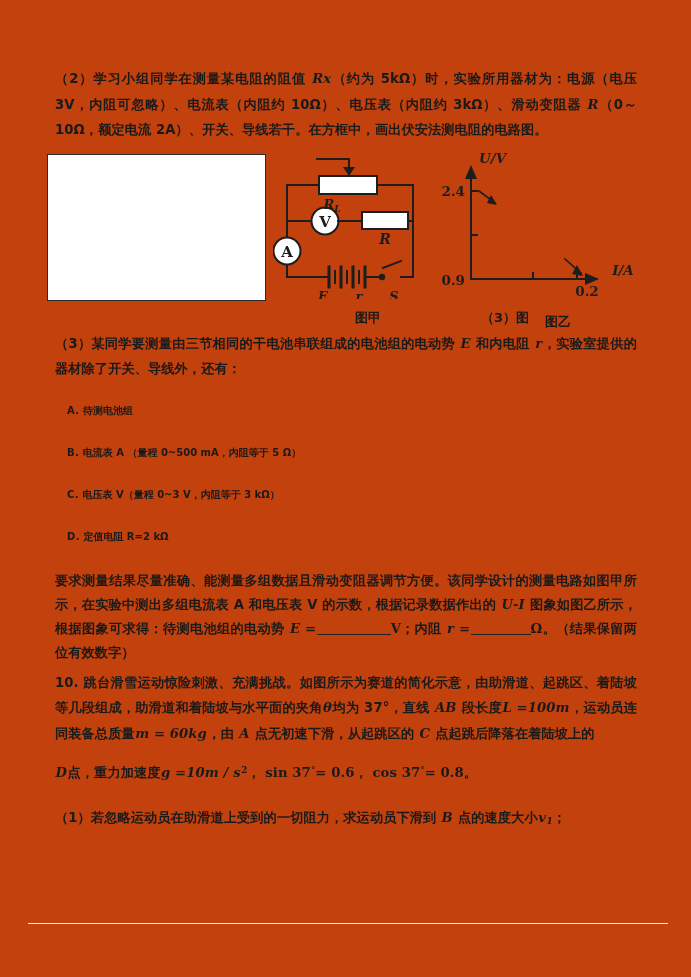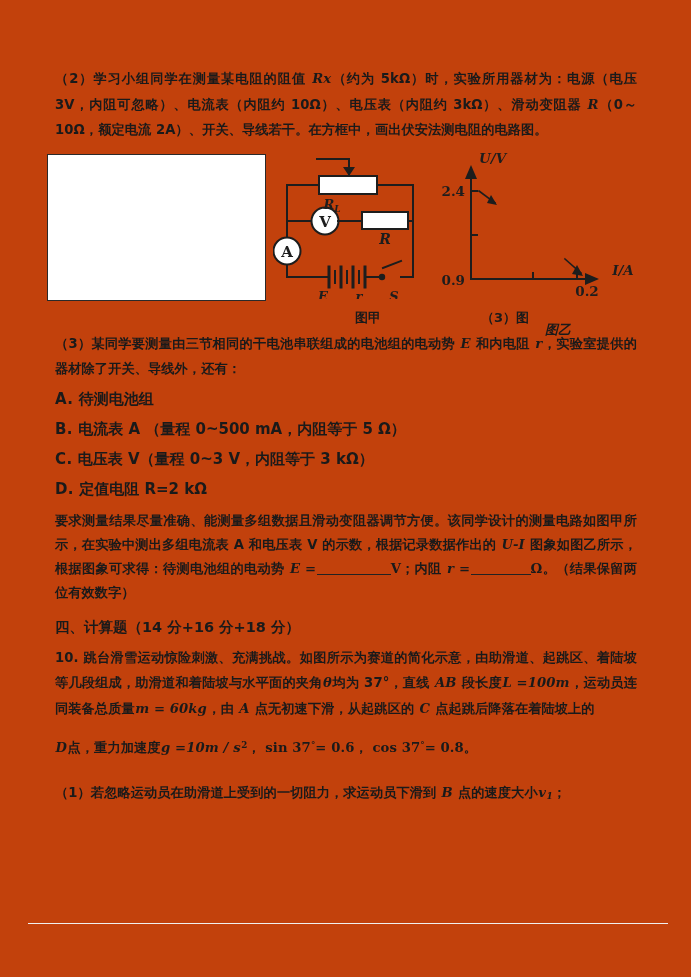--- a/index.html
+++ b/index.html
@@ -33,24 +33,24 @@
     line-height: 25.5px;
     text-align: justify;
     text-justify: inter-ideograph;
     letter-spacing: 0.1px;
     margin: 0;
     font-weight: 600;
   }
   .tight { line-height: 24px; }
 
   .opt {
-    font-size: 15px;
+    font-size: 10px;
     line-height: 24.5px;
     font-weight: 600;
-    margin: 0;
+    margin: 12px;
     padding-top: 5.5px;
   }
   .opt .lbl { letter-spacing: 0.4px; }
 
   .sec-title {
     font-size: 14.5px;
     font-weight: 700;
     line-height: 26px;
     margin: 0;
     padding-top: 9px;
@@ -115,21 +115,21 @@
 
   .figcaptions {
     position: relative;
     height: 22px;
     font-size: 13px;
     font-weight: 700;
   }
   .cap { position: absolute; white-space: nowrap; text-align: center; }
   .cap-jia { left: 300px; top: 0; }
   .cap-3   { left: 426px; top: 0; }
-  .cap-yi  { left: 490px; top: 12px; font-style: italic; }
+  .cap-yi  { left: 490px; top: 4px; }
 
   .footline {
     position: absolute;
     left: 28px;
     top: 923px;
     width: 640px;
     height: 1px;
     background: #f0f0f0;
   }
 
@@ -240,21 +240,20 @@
 
     <p class="opt"><span class="lbl">C.</span>
       <span>电压表 V（量程 0~3 V，内阻等于 3 kΩ）</span></p>
 
     <p class="opt"><span class="lbl">D.</span>
       <span>定值电阻 R=2 kΩ</span></p>
 
 
     <p class="para tight" style="padding-top:7px"><span>要求测量结果尽量准确、能测量多组数据且滑动变阻器调节方便。该同学设计的测量电路如图甲所示，在实验中测出多组电流表 A 和电压表 V 的示数，根据记录数据作出的 </span><i class="it">U-I</i><span> 图象如图乙所示，根据图象可求得：待测电池组的电动势 </span><i class="it">E =</i><span class="blank w1"></span><span class="rm">V；</span><span>内阻 </span><i class="it">r =</i><span class="blank w2"></span><span class="rm">Ω。</span><span>（结果保留两位有效数字）</span></p>
 
-    <p class="sec-title">四、计算题（14 分+16 分+18 分）</p>
 
     <p class="para" style="padding-top:5px"><span>10. 跳台滑雪运动惊险刺激、充满挑战。如图所示为赛道的简化示意，由助滑道、起跳区、着陆坡等几段组成，助滑道和着陆坡与水平面的夹角</span><i class="it">θ</i><span>均为 37°，直线 </span><i class="it">AB</i><span> 段长度</span><i class="it">L =100m</i><span>，运动员连同装备总质量</span><i class="it">m = 60kg</i><span>，由 </span><i class="it">A</i><span> 点无初速下滑，从起跳区的 </span><i class="it">C</i><span> 点起跳后降落在着陆坡上的</span></p>
 
     <p class="para" style="padding-top:12px"><i class="it">D</i><span>点，重力加速度</span><i class="it">g =10m / s</i><sup>2</sup><span>，&nbsp;</span><span class="rm">sin 37</span><sup>°</sup><span class="rm">= 0.6</span><span>，&nbsp;</span><span class="rm">cos 37</span><sup>°</sup><span class="rm">= 0.8</span><span>。</span></p>
 
     <p class="para" style="padding-top:19px"><span>（1）若忽略运动员在助滑道上受到的一切阻力，求运动员下滑到 </span><i class="it">B</i><span> 点的速度大小</span><i class="it">v</i><sub>1</sub><span>；</span></p>
 
   </div>
 
   <div class="footline"></div>

